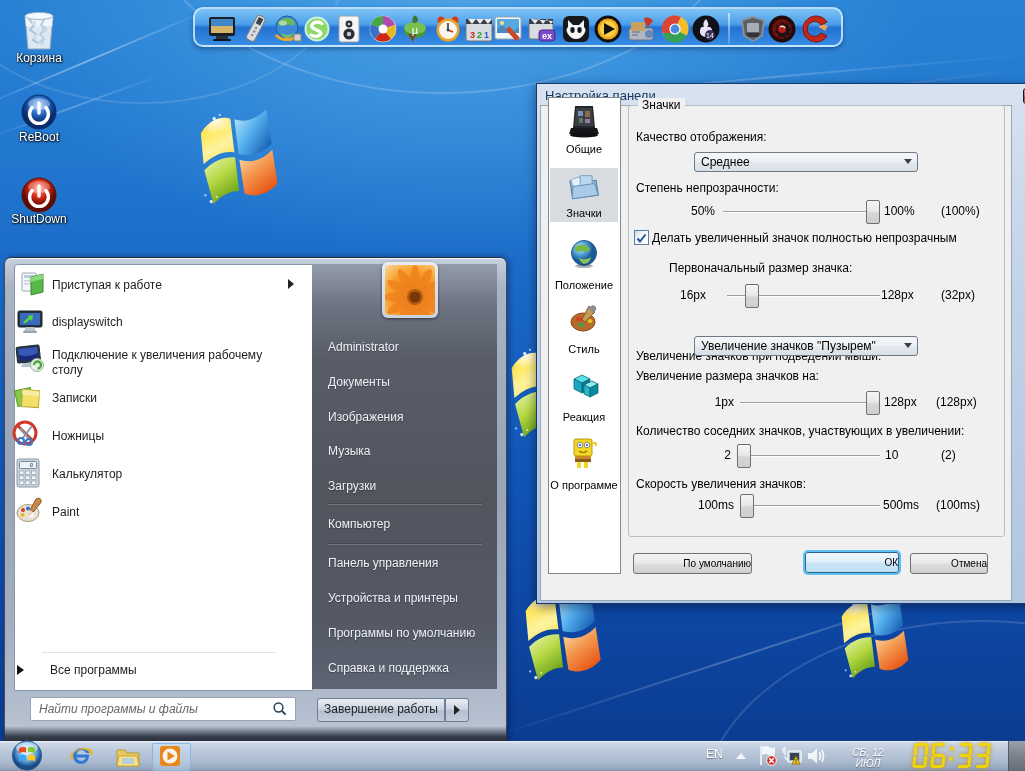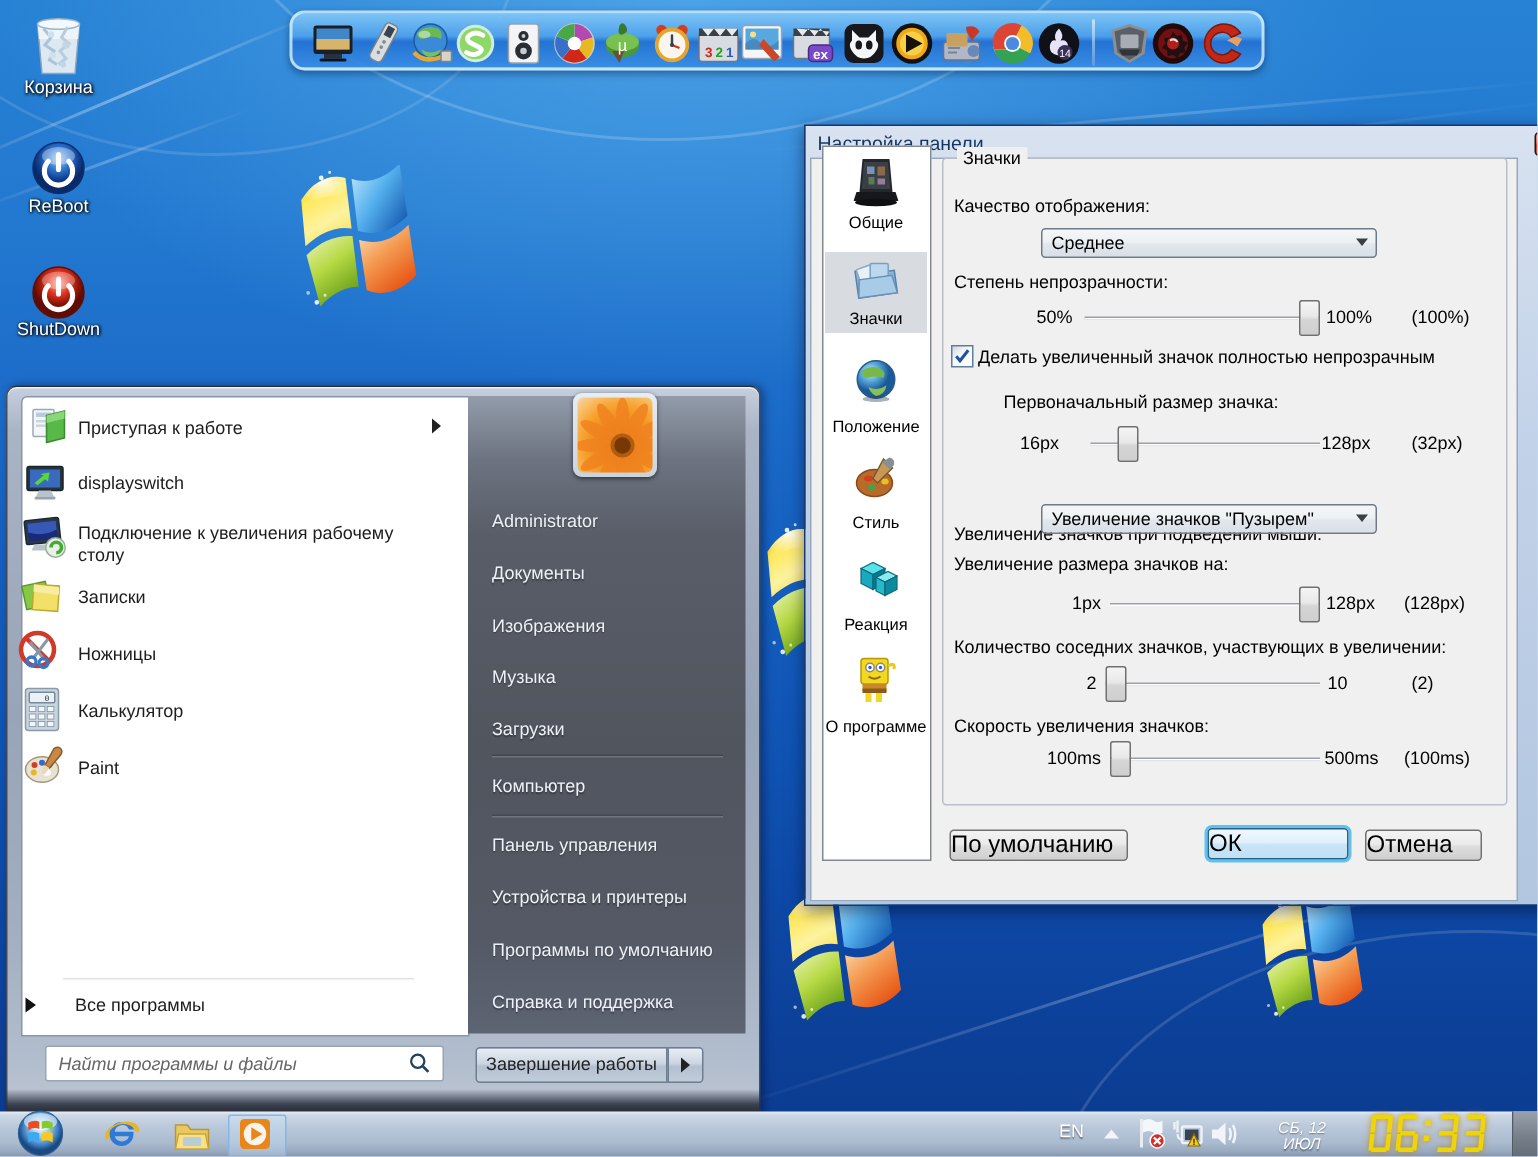--- a/index.html
+++ b/index.html
@@ -36,21 +36,21 @@
   .sidebar{position:absolute;left:548px;top:97px;width:71px;height:475px;background:#fff;border:1px solid #828790;}
   .sideitem{position:absolute;font-size:11px;color:#000;text-align:center;}
   .groupbox{position:absolute;left:628px;top:105px;width:375px;height:430px;border:1px solid #b8bfc8;border-radius:3px;}
   .combo{position:absolute;width:222px;height:18px;border:1px solid #6e7a86;border-radius:3px;
      background:linear-gradient(180deg,#f4f6f8 0%,#eef1f4 45%,#e2e7ec 55%,#d8dfe6 100%);}
   .combo .ctext{position:absolute;left:6px;top:2px;font-size:12px;color:#000;}
   .combo .arr{position:absolute;right:5px;top:6px;width:0;height:0;border-left:4px solid transparent;border-right:4px solid transparent;border-top:5px solid #3a3f44;}
   .track{position:absolute;height:1px;background:#9aa0a8;border-bottom:1px solid #fff;}
   .thumb{position:absolute;width:12px;height:22px;border:1px solid #707070;border-radius:2px;
      background:linear-gradient(180deg,#f5f5f5,#e8e8e8 45%,#d5d5d5 55%,#cfcfcf);}
-  .btn{position:absolute;border:1px solid #707070;border-radius:3px;font-size:16px;color:#000;text-align:left;
+  .btn{position:absolute;border:1px solid #707070;border-radius:3px;font-size:10px;color:#000;text-align:right;
      background:linear-gradient(180deg,#f3f3f3,#ebebeb 45%,#dddddd 55%,#cfcfcf);}
   
   #smenu{position:absolute;left:4px;top:257px;width:501px;height:485px;
     background:linear-gradient(180deg,#c6d0de 0%,#a9b4c5 6%,#98a4b7 45%,#a3afc0 75%,#b2bdcd 93%,#b8c2d1 96.5%,#3a4150 98.6%,#23262e 100%);
     border:1px solid rgba(40,48,64,0.8);border-radius:7px 7px 0 0;
     box-shadow:inset 0 1px 0 rgba(255,255,255,0.7), 2px 0 6px rgba(0,10,40,0.4);}
   #smwhite{position:absolute;left:14px;top:264px;width:297px;height:425px;background:#fff;border:1px solid #8796a8;border-radius:4px 0 0 0;}
   #smright{position:absolute;left:312px;top:264px;width:185px;height:425px;
     background:linear-gradient(180deg,#939cab 0%,#6d7380 10%,#585d68 22%,#51555e 55%,#545965 85%,#5d6472 100%);}
   .smitem{position:absolute;font-size:12px;color:#1d1d1d;white-space:nowrap;}

